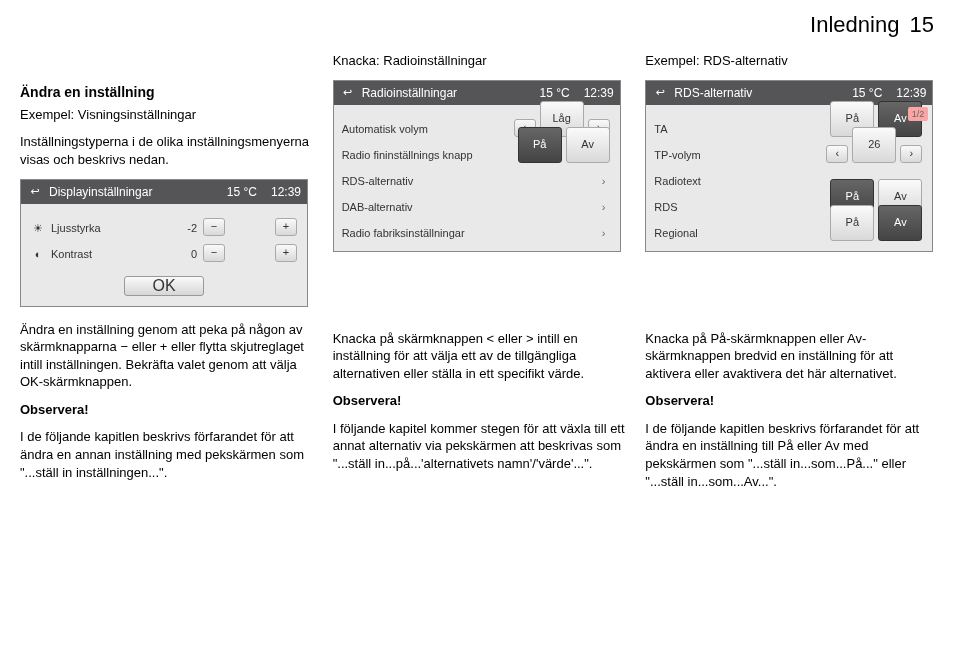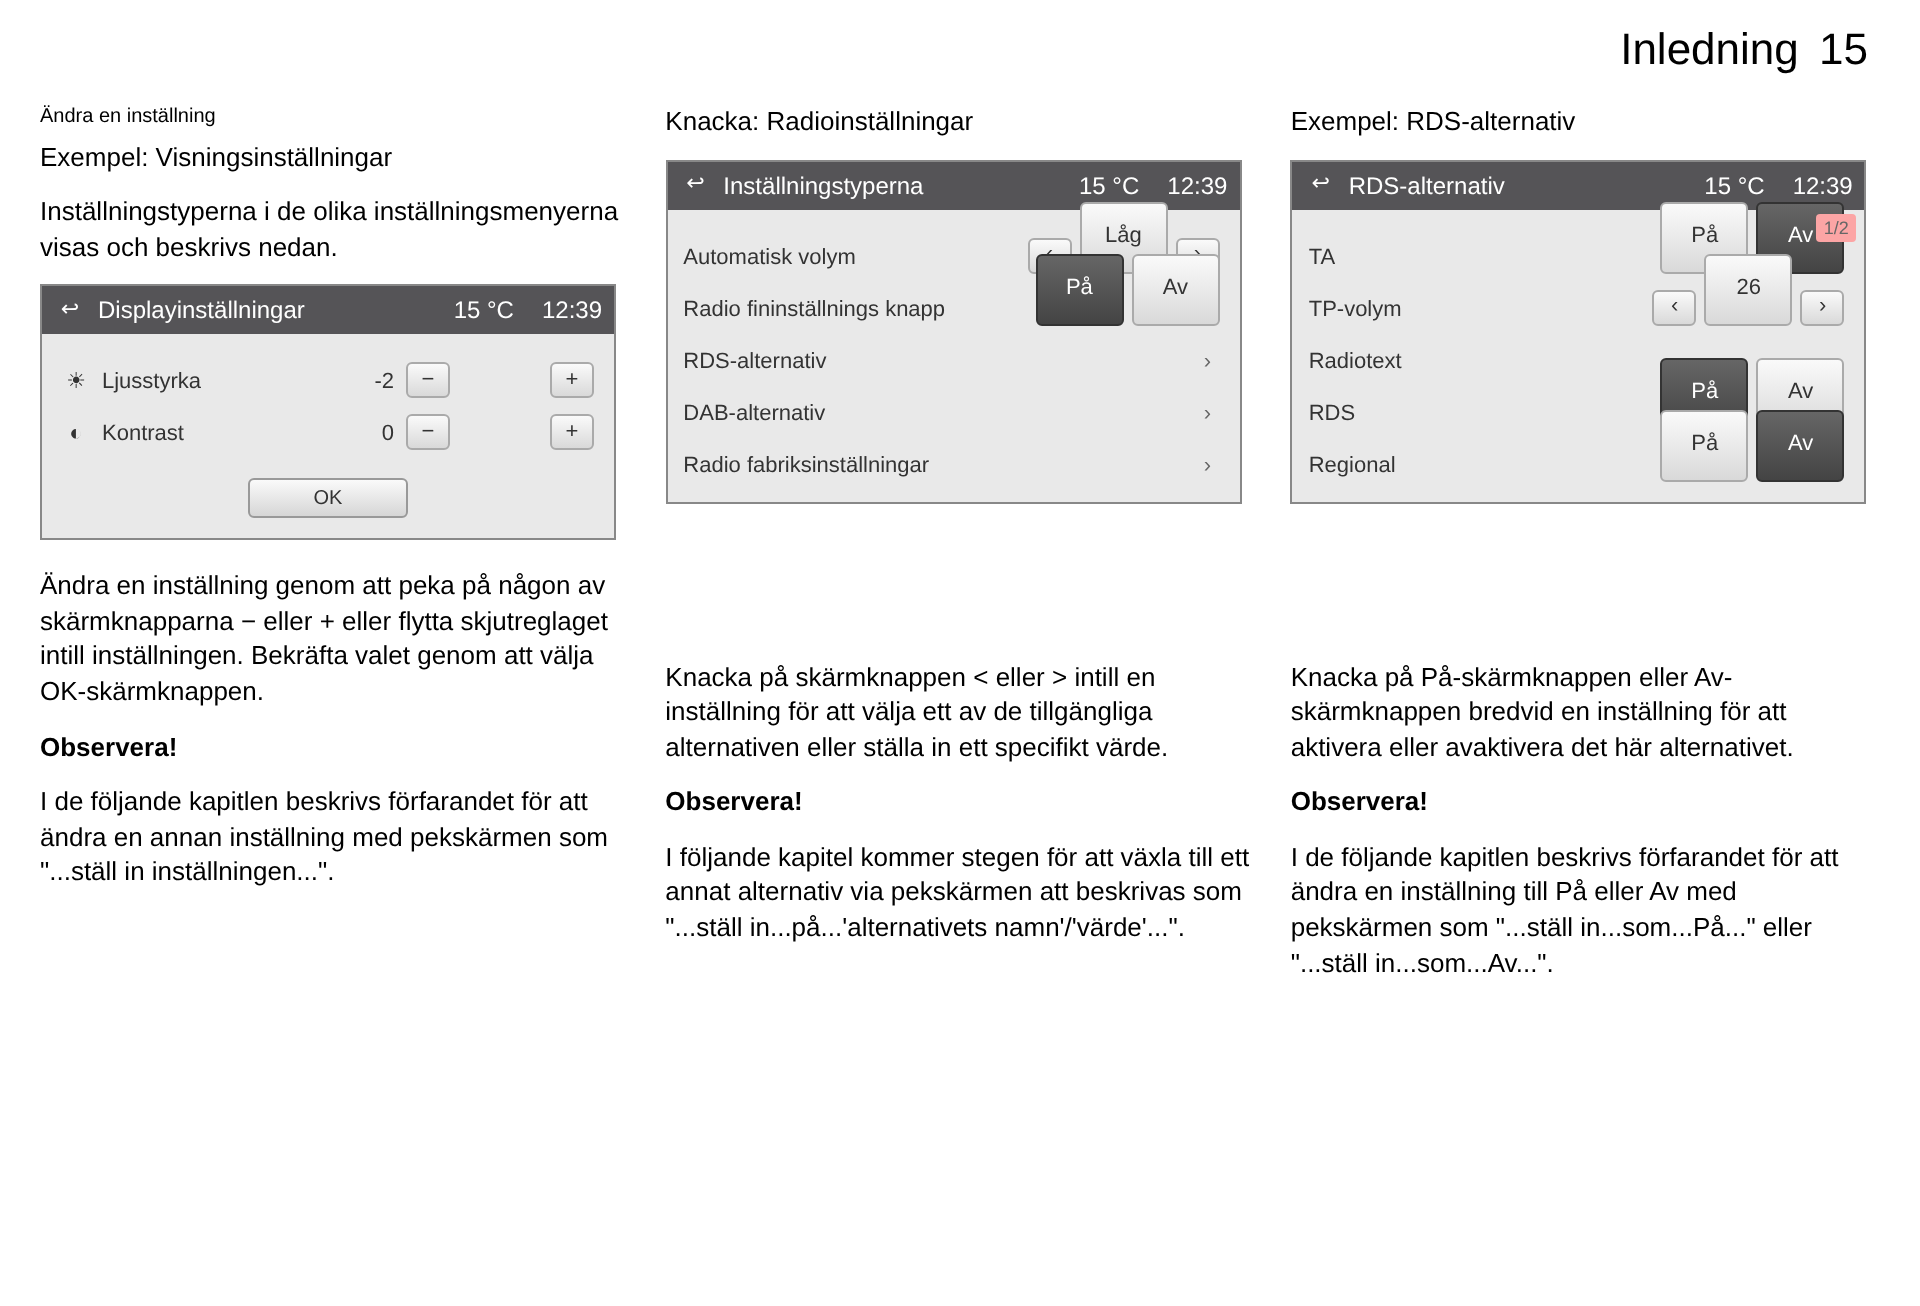--- a/index.html
+++ b/index.html
@@ -21,21 +21,21 @@
   .page-header .section { margin-right: 4px; }
   .columns {
     display: flex;
     gap: 18px;
   }
   .col {
     flex: 1;
     font-size: 13px;
     line-height: 1.35;
   }
-  .col h3 { font-size: 10px; font-weight: normal; margin-bottom: 4px; }
+  .col h3 { font-size: 14px; font-weight: bold; margin-bottom: 4px; margin-top: 31px; }
   .col p { margin-bottom: 10px; }
   .obs { font-weight: bold; margin-top: 8px; margin-bottom: 2px; }
 
   
   .screen {
     width: 288px;
     border: 1px solid #888;
     background: #e9e9e9;
     margin-bottom: 14px;
   }
@@ -92,21 +92,21 @@
   }
   .row .arrow-r {
     width: 16px; text-align: center; color: #666;
   }
   .ok-row { justify-content: center; margin-top: 12px; }
   .ok-btn {
     width: 80px; height: 20px;
     background: linear-gradient(#fafafa,#d6d6d6);
     border: 1px solid #999; border-radius: 3px;
     display: flex; align-items: center; justify-content: center;
-    font-size: 10px;
+    font-size: 16px;
   }
   
   .pager {
     position: absolute;
     right: 4px; top: 4px;
     font-size: 9px;
     color: #666;
     background: #fca5a5;
     padding: 1px 4px;
     border-radius: 2px;
@@ -163,21 +163,21 @@
     <p class="obs">Observera!</p>
     <p>I de följande kapitlen beskrivs förfarandet för att ändra en annan inställning med pekskärmen som "...ställ in inställningen...".</p>
   </div>
 
   <div class="col">
     <p>Knacka: Radioinställningar</p>
 
     <div class="screen">
       <div class="title-bar">
         <span class="back">↩</span>
-        <span class="t-title">Inställningstyperna</span>
+        <span class="t-title">Radioinställningar</span>
         <span class="t-temp">15 °C</span>
         <span>12:39</span>
       </div>
       <div class="body">
         <div class="row">
           <span class="label">Automatisk volym</span>
           <span class="btn-sq">‹</span>
           <span class="btn-wide">Låg</span>
           <span class="btn-sq">›</span>
         </div>

